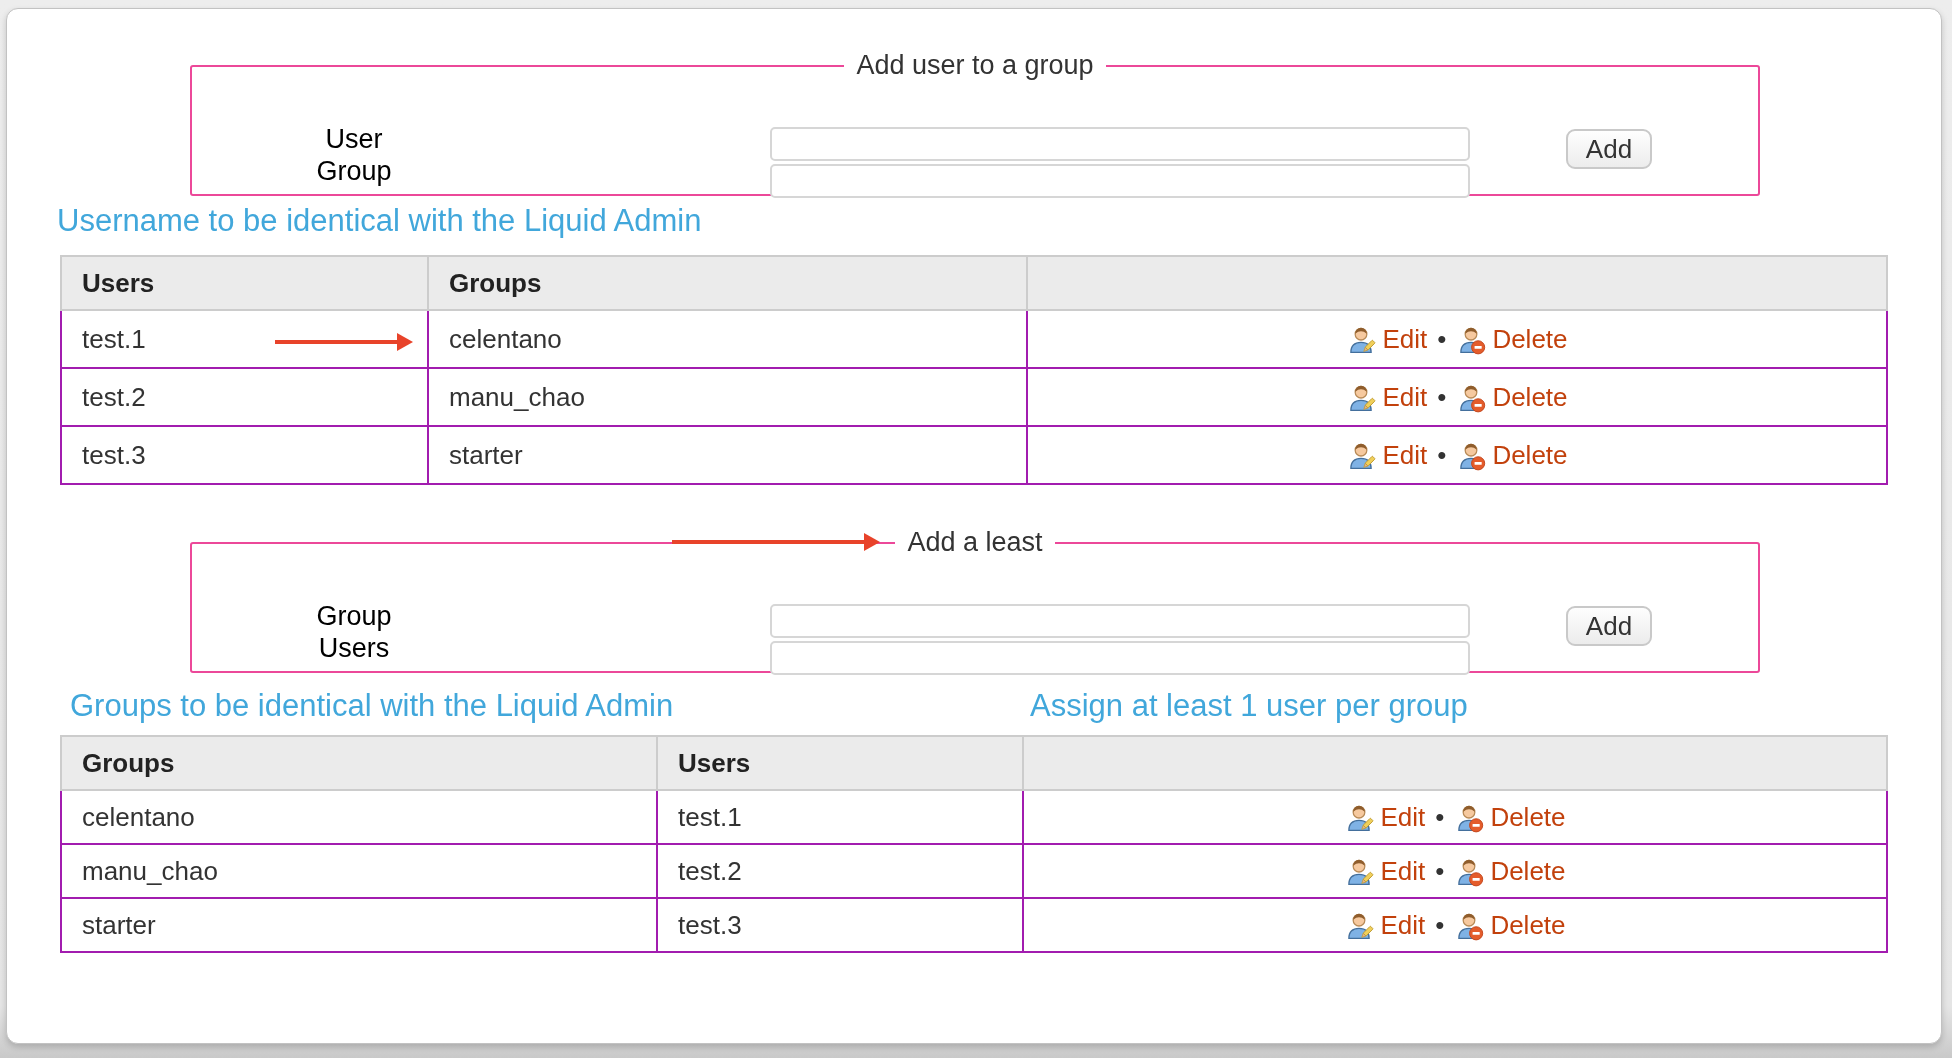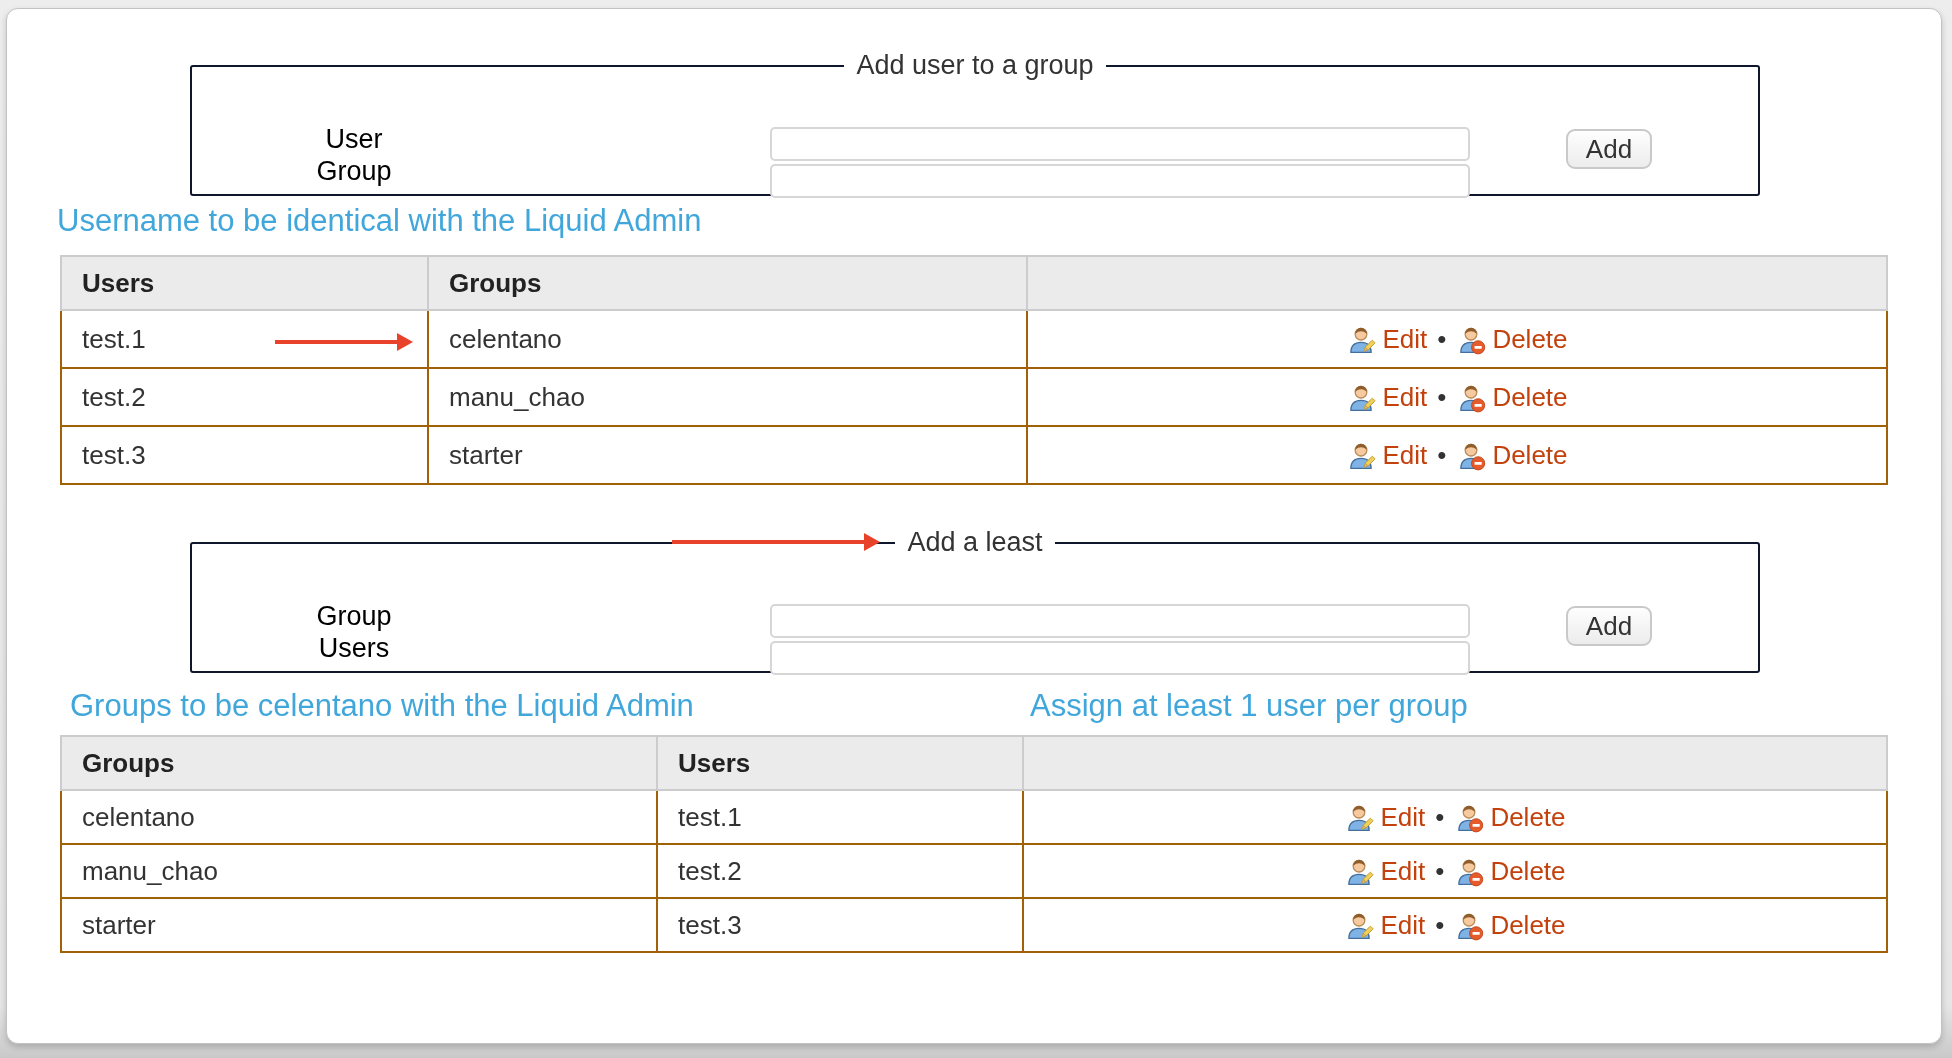--- a/index.html
+++ b/index.html
@@ -9,21 +9,21 @@
     background:linear-gradient(180deg,#ededed 0%,#e5e5e5 95%,#c9c9c9 100%);
   }
   .page { position:relative; width:1952px; height:1058px; overflow:hidden; }
   .panel {
     position:absolute; left:6px; top:8px; width:1936px; height:1036px;
     background:#ffffff; border:1px solid #c2c2c2; border-radius:12px;
     box-shadow:0 3px 6px rgba(0,0,0,0.18);
   }
   fieldset.form-box {
     position:absolute; left:190px; width:1570px; height:146px;
-    border:2px solid #0f172a; border-radius:3px; background:#fff;
+    border:2px solid #ec4899; border-radius:3px; background:#fff;
   }
   fieldset.form-box legend {
     margin:0 auto; padding:0 12px; font-size:27px; color:#333;
   }
   .fs-inner { position:relative; width:100%; height:100%; }
   .f-label {
     position:absolute; left:2px; width:320px; text-align:center;
     font-size:27px; color:#000000; line-height:32px;
   }
   .f-label.r1 { top:42px; }
@@ -46,21 +46,21 @@
   .heading { position:absolute; font-size:31px; color:#41a7db; white-space:nowrap; }
   table.data-table {
     position:absolute; left:60px; border-collapse:collapse; table-layout:fixed;
     background:#fff;
   }
   .data-table th {
     border:2px solid #cccccc; background:#ebebeb; text-align:left;
     padding:0 0 0 20px; font-size:26px; color:#222; height:54px; font-weight:bold;
   }
   .data-table td {
-    border:2px solid #a16207; padding:0 0 0 20px;
+    border:2px solid #a21caf; padding:0 0 0 20px;
     font-size:26px; color:#333;
   }
   #users-table td { height:58px; }
   #groups-table td { height:54px; }
   .data-table td.actions { padding:0; text-align:center; white-space:nowrap; }
   .link { color:#c2410c; font-size:26px; text-decoration:none; cursor:pointer; }
   .bullet { color:#333; font-size:26px; margin:0 10px; }
   .icon { width:30px; height:30px; vertical-align:-7px; margin-right:6px; }
   .arrow { position:absolute; height:18px; pointer-events:none; }
   .arrow .shaft {
@@ -165,21 +165,21 @@
     <legend>Add a least</legend>
     <div class="fs-inner">
       <div class="f-label r1">Group</div>
       <input class="f-input r1" type="text" value="" style="">
       <div class="f-label r2">Users</div>
       <input class="f-input r2" type="text" value="" style="">
       <button class="add-btn">Add</button>
     </div>
   </fieldset>
 
-  <div class="heading" style="left:70px; top:688px;">Groups to be celentano with the Liquid Admin</div>
+  <div class="heading" style="left:70px; top:688px;">Groups to be identical with the Liquid Admin</div>
   <div class="heading" style="left:1030px; top:688px;">Assign at least 1 user per group</div>
 
   <table class="data-table" id="groups-table" style="top:735px; width:1826px;">
     <colgroup>
         <col style="width:596px">
         <col style="width:366px">
         <col style="width:864px">
       </colgroup>
     <tbody>
         <tr>

